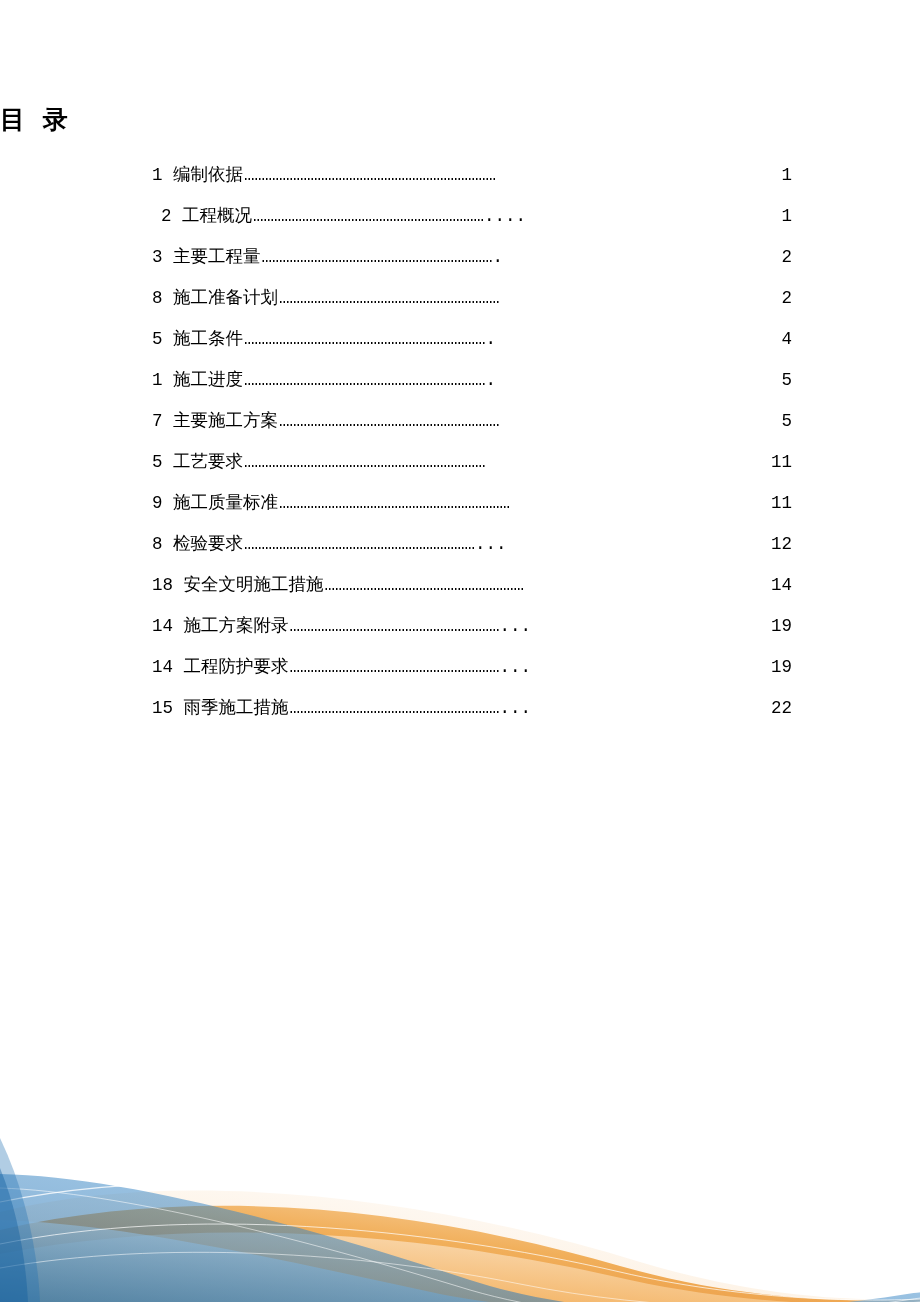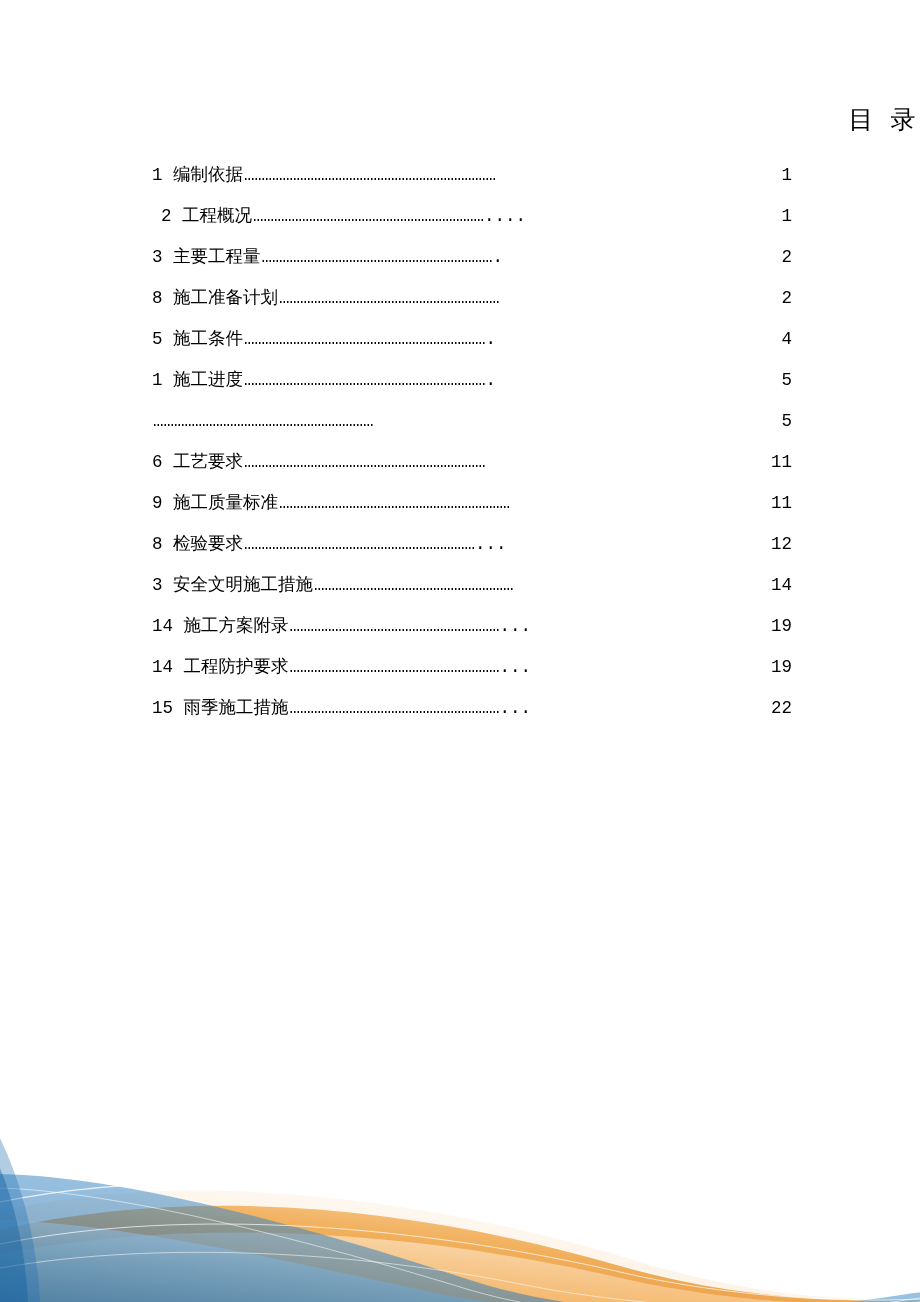--- a/index.html
+++ b/index.html
@@ -31,23 +31,23 @@
     height: 340px;
     pointer-events: none;
   }
 
   
   .doc-title {
     position: absolute;
     top: 103px;
     left: 0;
     width: 920px;
-    text-align: right;
+    text-align: left;
     font-size: 25px;
-    font-weight: normal;
+    font-weight: bold;
     letter-spacing: 0.18em;
     color: #000;
     font-family: "DejaVu Serif", serif;
   }
 
   .toc {
     position: absolute;
     top: 155px;
     left: 152px;
     width: 640px;
@@ -184,44 +184,45 @@
       <span class="page-no">4</span>
     </div>
 
     <div class="toc-row">
       <span class="label">1 施工进度</span>
       <span class="leader">…………………………………………………………….</span>
       <span class="page-no">5</span>
     </div>
 
     <div class="toc-row">
+      <span class="label">7 主要施工方案</span>
       <span class="leader">………………………………………………………</span>
       <span class="page-no">5</span>
     </div>
 
     <div class="toc-row">
-      <span class="label">6 工艺要求</span>
+      <span class="label">5 工艺要求</span>
       <span class="leader">……………………………………………………………</span>
       <span class="page-no">11</span>
     </div>
 
     <div class="toc-row">
       <span class="label">9 施工质量标准</span>
       <span class="leader">…………………………………………………………</span>
       <span class="page-no">11</span>
     </div>
 
     <div class="toc-row">
       <span class="label">8 检验要求</span>
       <span class="leader">…………………………………………………………...</span>
       <span class="page-no">12</span>
     </div>
 
     <div class="toc-row">
-      <span class="label">3 安全文明施工措施</span>
+      <span class="label">18 安全文明施工措施</span>
       <span class="leader">…………………………………………………</span>
       <span class="page-no">14</span>
     </div>
 
 
     <div class="toc-row">
       <span class="label">14 施工方案附录</span>
       <span class="leader">……………………………………………………...</span>
       <span class="page-no">19</span>
     </div>

